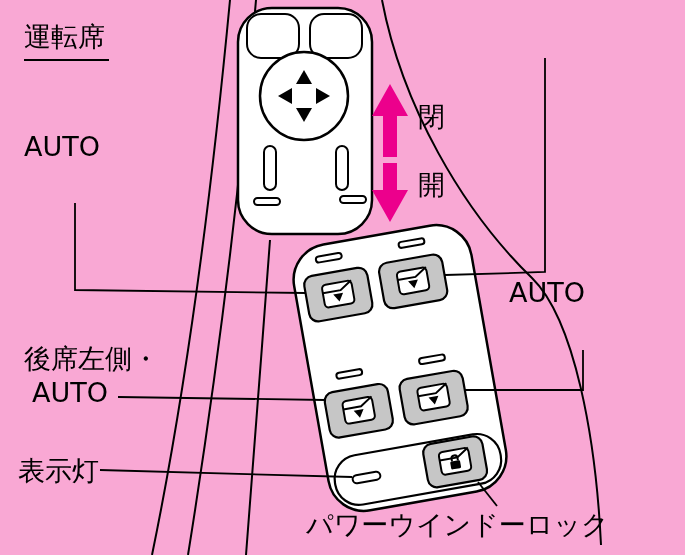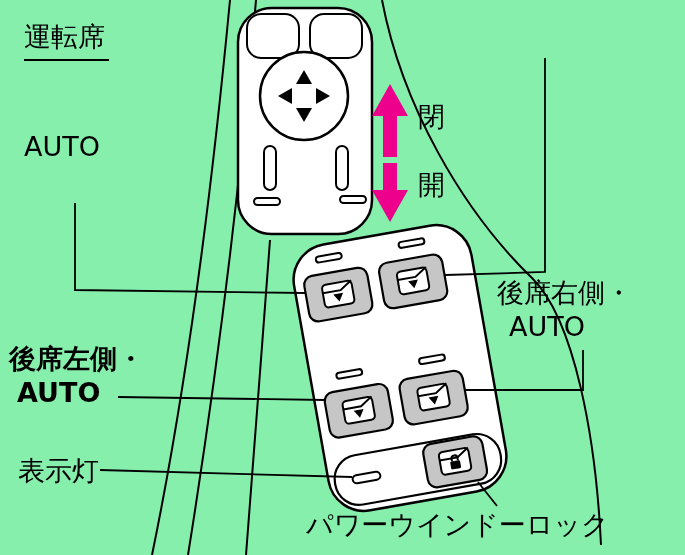--- a/index.html
+++ b/index.html
@@ -1,19 +1,19 @@
 <!DOCTYPE html>
 <html><head>
 <meta charset="utf-8">
 <style>
   html,body{margin:0;padding:0;background:#fff;}
   .stage{
     position:relative;
     width:685px;height:555px;
-    background:#86efac;
+    background:#f9a8d4;
     overflow:hidden;
     font-family:"DejaVu Sans","Liberation Sans",sans-serif;
   }
   .stage svg{position:absolute;left:0;top:0;}
   .label{
     position:absolute;
     font-size:27px;
     color:#000;
     line-height:1.25;
     white-space:nowrap;
@@ -119,25 +119,24 @@
 
   <div class="label" style="left:24px;top:130px;">
     <span class="lbl-line">AUTO</span>
   </div>
 
   <div class="label" style="left:418px;top:100px;">閉</div>
 
   <div class="label" style="left:418px;top:168px;">開</div>
 
   <div class="label" style="left:497px;top:276px;">
-    <span class="lbl-line">後席右側・</span>
     <span class="lbl-line indent-md">AUTO</span>
   </div>
 
-  <div class="label" style="left:9px;top:342px;font-weight:bold;">
+  <div class="label" style="left:24px;top:342px;">
     <span class="lbl-line">後席左側・</span>
     <span class="lbl-line indent-sm">AUTO</span>
   </div>
 
   <div class="label" style="left:18px;top:454px;">表示灯</div>
 
   <div class="label" style="left:306px;top:508px;">パワーウインドーロック</div>
 
 </div>
 

